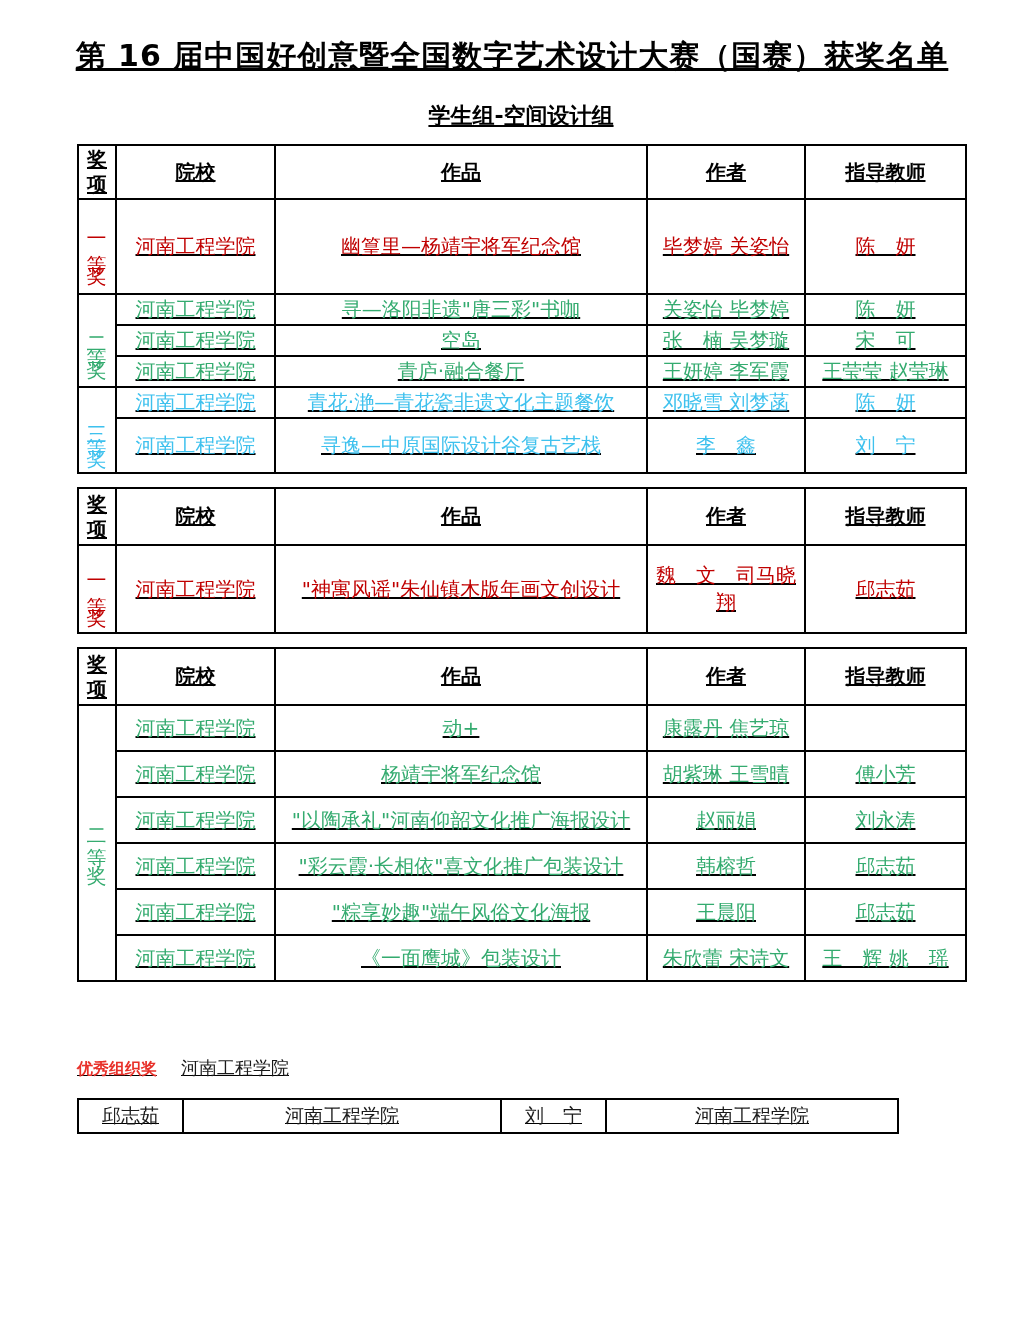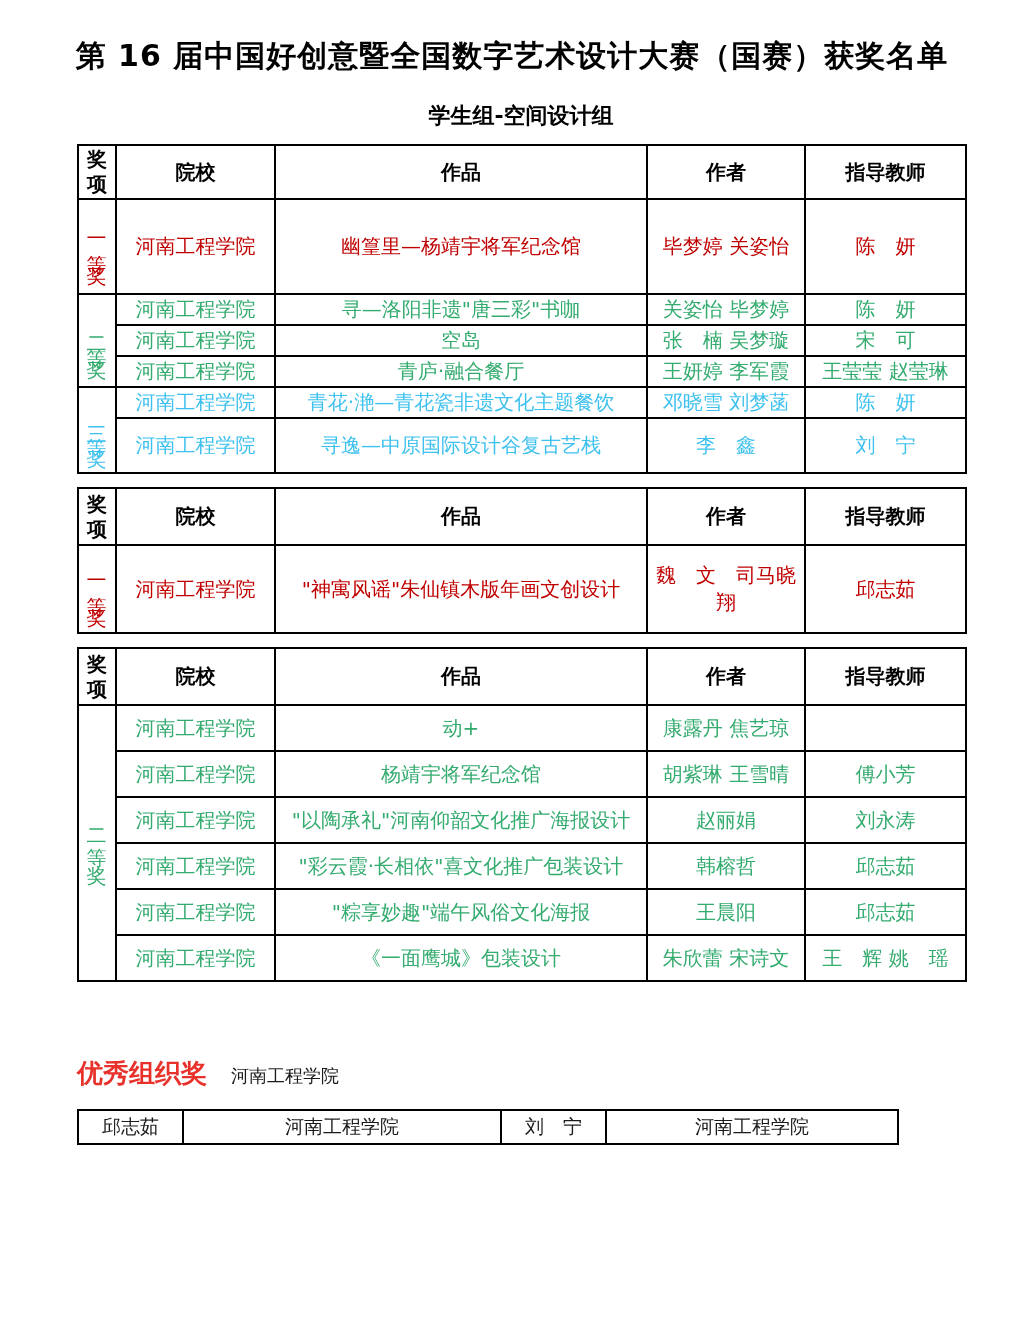--- a/index.html
+++ b/index.html
@@ -5,20 +5,21 @@
   * { margin: 0; padding: 0; box-sizing: border-box; }
   html, body { background: #ffffff; }
   .page {
     position: relative;
     width: 1024px;
     height: 1196px;
     background: #ffffff;
     font-family: "DejaVu Sans", "Liberation Sans", sans-serif;
     color: #000;
     overflow: hidden;
+    text-decoration: underline;
   }
   .page-title {
     padding-top: 36px;
     text-align: center;
     font-size: 30px;
     font-weight: bold;
     letter-spacing: 1px;
   }
   .content { margin-left: 77px; width: 888px; }
   .section-title {
@@ -61,21 +62,21 @@
     line-height: 1.0;
   }
   td.award-cell .vert.wide { letter-spacing: 18px; }
   .footer-org {
     margin-top: 74px;
     display: flex;
     align-items: baseline;
   }
   .red-heading {
     color: #e8312a;
-    font-size: 26px;
+    font-size: 16px;
     font-weight: bold;
   }
   .footer-org-value {
     margin-left: 24px;
     font-size: 18px;
     color: #1a1a1a;
   }
   .footer-advisors-heading { margin-top: 36px; }
   table.advisor-table {
     margin-top: 18px;

